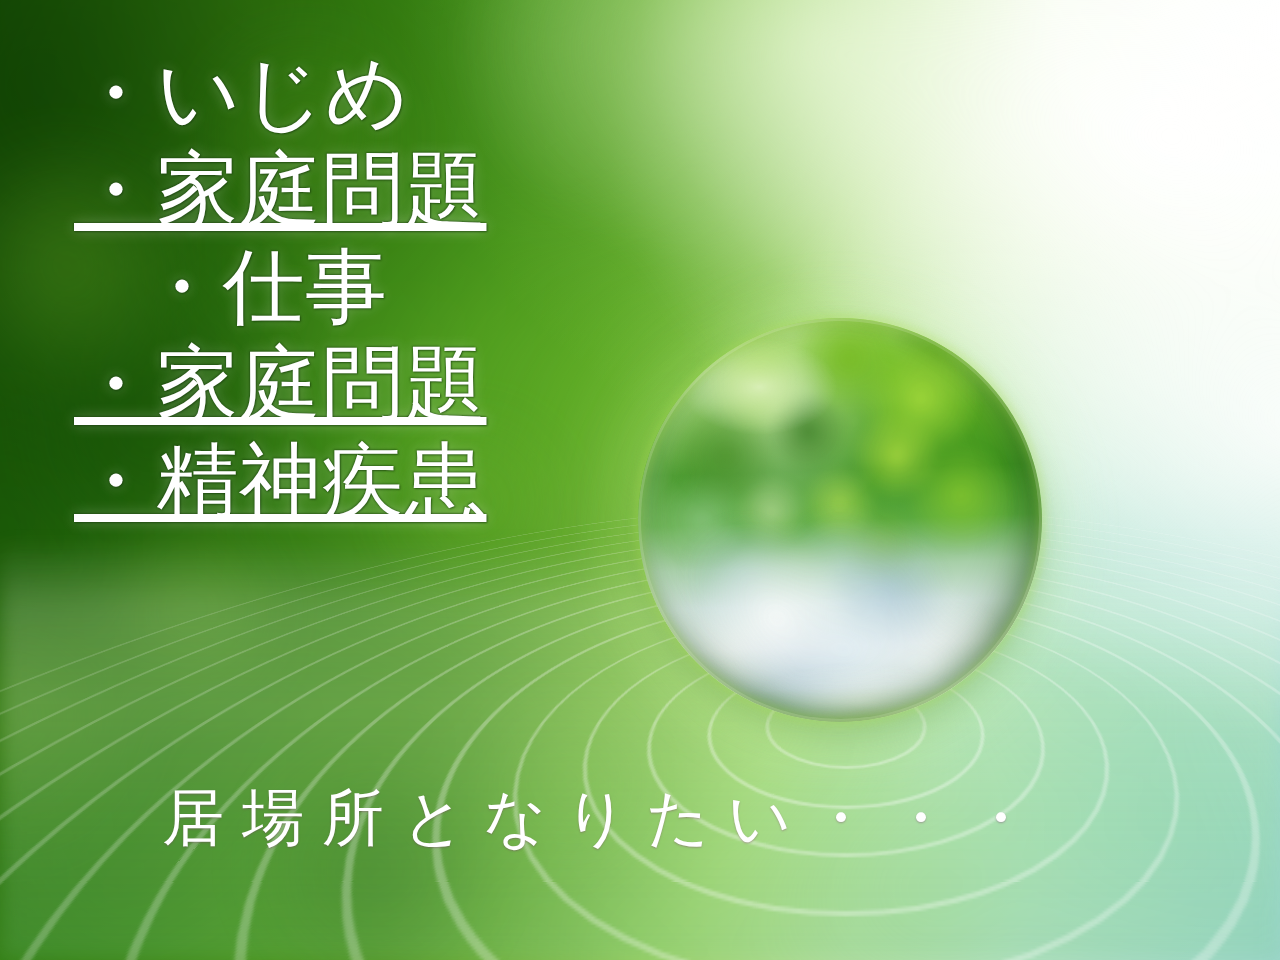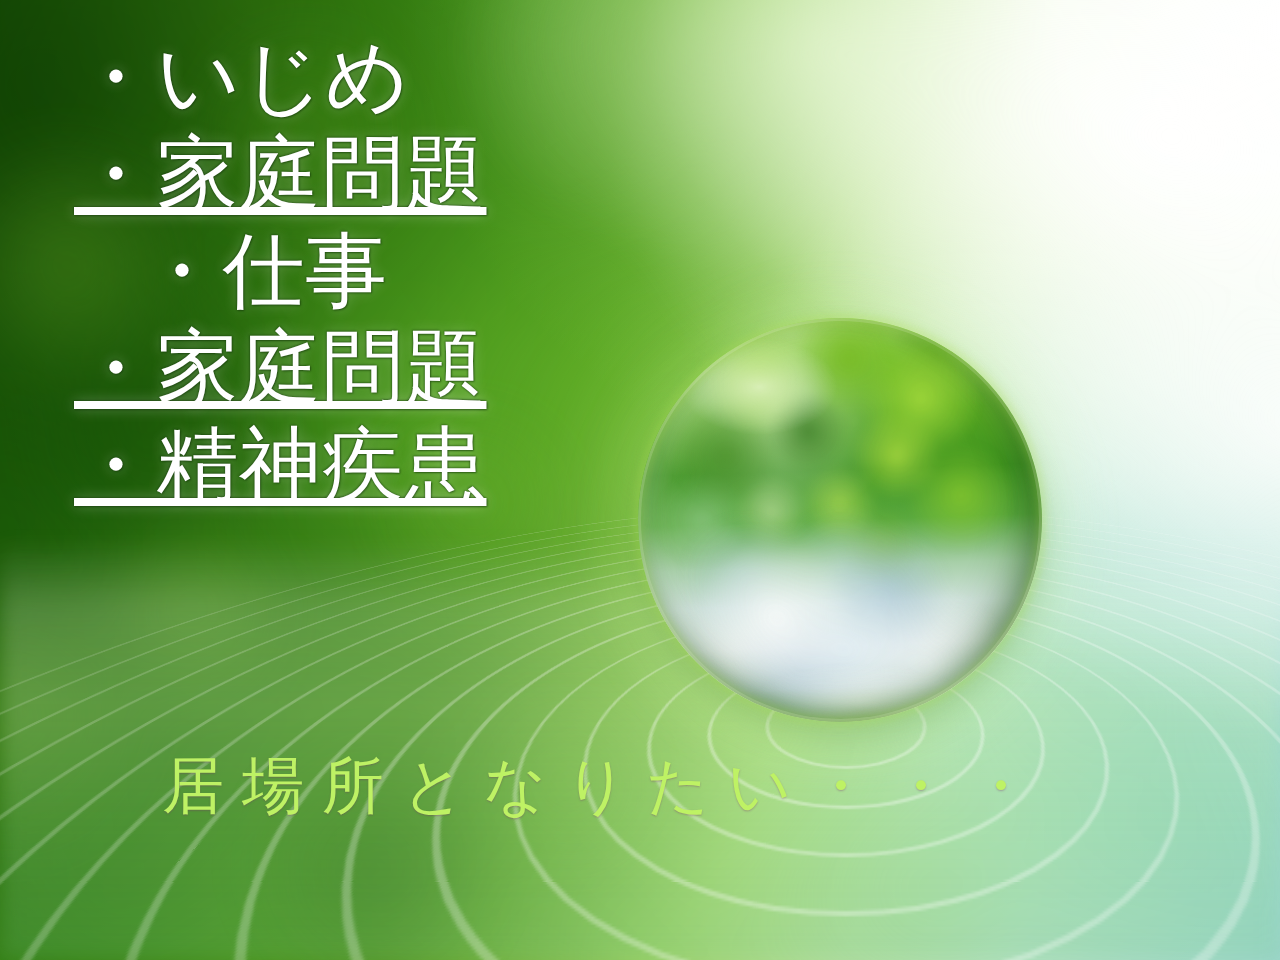--- a/index.html
+++ b/index.html
@@ -213,21 +213,21 @@
     inset: -2px;
     border-radius: 50%;
     border: 5px solid rgba(173,226,86,0.55);
     filter: blur(5px);
   }
 
   
   .bullet-list {
     position: absolute;
     left: 0;
-    top: 28px;
+    top: 44px;
     width: 540px;
     margin: 0;
     padding: 0;
     list-style: none;
   }
   .bullet-item {
     color: #ffffff;
     font-size: 82px;
     line-height: 97px;
     font-weight: 400;
@@ -239,26 +239,26 @@
       -1px -1px 2px rgba(18,52,8,0.30),
       0 0 14px rgba(255,255,255,0.28);
   }
   .indent-0 { padding-left:  74px; }
   .indent-1 { padding-left:  74px; text-decoration: underline; }
   .indent-2 { padding-left: 140px; }
 
   .tagline {
     position: absolute;
     left: 162px;
-    top: 750px;
+    top: 782px;
     width: 980px;
     font-size: 62px;
     line-height: 72px;
     letter-spacing: 18px;
-    color: #bef264;
+    color: #ffffff;
     font-family: "DejaVu Sans", "Liberation Sans", sans-serif;
     font-weight: 400;
     white-space: nowrap;
     text-shadow: 0 1px 2px rgba(120,40,110,0.35);
   }
 </style>
 </head>
 <body>
 
 <div id="poster">

